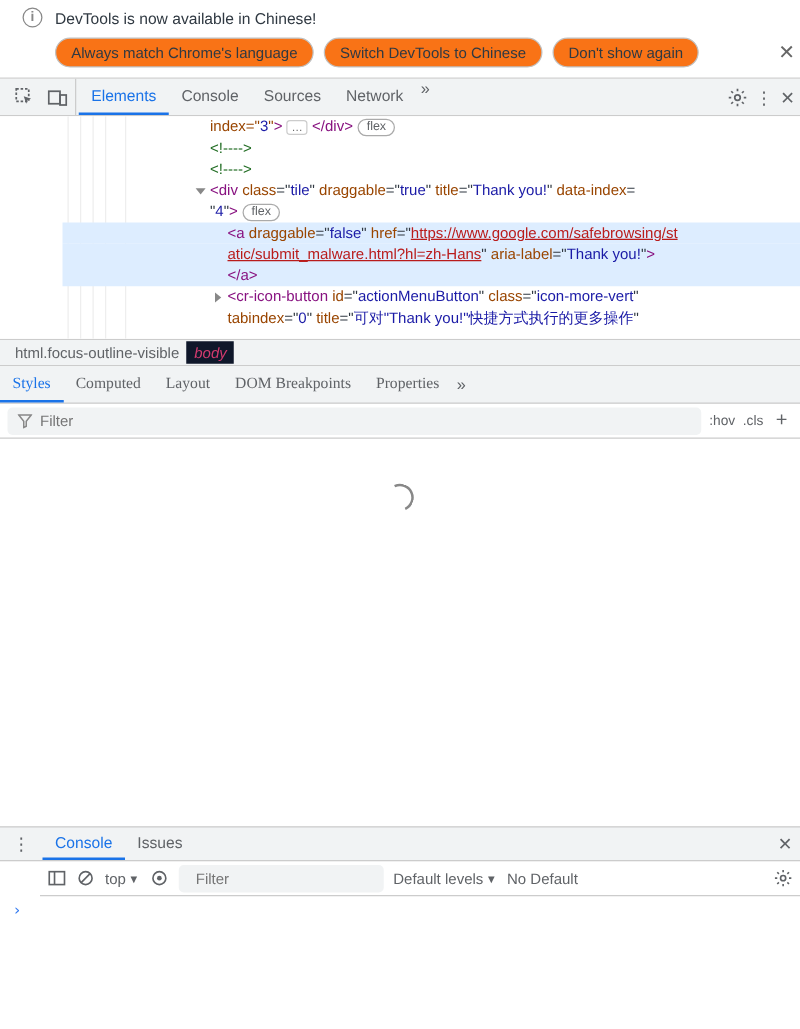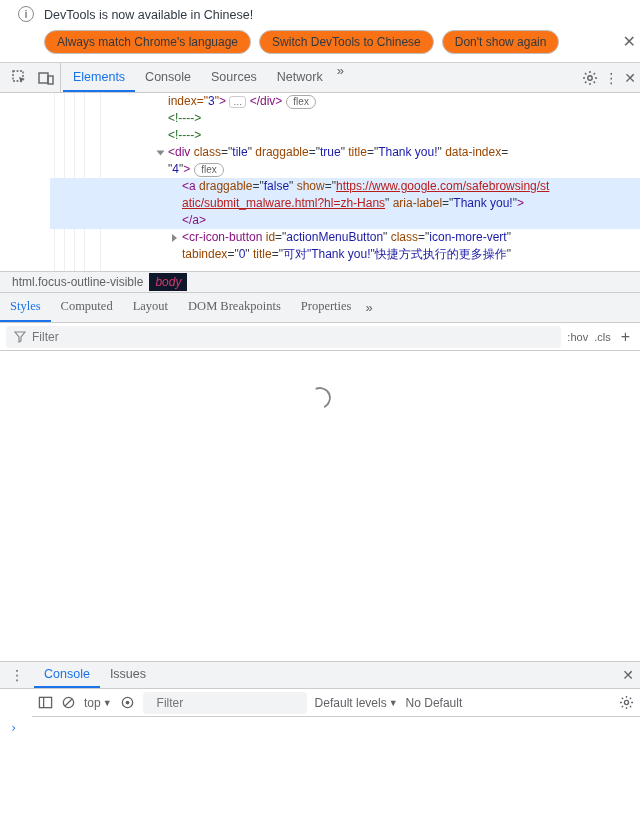--- a/index.html
+++ b/index.html
@@ -127,21 +127,21 @@
       <div style="left:64px"></div>
       <div style="left:74px"></div>
     <div style="left:84px"></div>
       <div style="left:100px"></div>
   </div>
   <div class="dom-line"><span class="attr-name">index="</span><span class="attr-val">3</span><span class="attr-name">"</span><span class="tag-brkt">&gt;</span> <span class="ellipsis-btn">…</span> <span class="tag-brkt">&lt;/</span><span class="tag-name">div</span><span class="tag-brkt">&gt;</span><span class="flex-badge">flex</span></div>
   <div class="dom-line"><span class="comment">&lt;!----&gt;</span></div>
   <div class="dom-line"><span class="comment">&lt;!----&gt;</span></div>
   <div class="dom-line"><span class="twisty open"></span><span class="tag-brkt">&lt;</span><span class="tag-name">div</span> <span class="attr-name">class</span>="<span class="attr-val">tile</span>" <span class="attr-name">draggable</span>="<span class="attr-val">true</span>" <span class="attr-name">title</span>="<span class="attr-val">Thank you!</span>" <span class="attr-name">data-index</span>=</div>
   <div class="dom-line">"<span class="attr-val">4</span>"<span class="tag-brkt">&gt;</span><span class="flex-badge">flex</span></div>
-  <div class="dom-line highlight idt2"><span class="tag-brkt">&lt;</span><span class="tag-name">a</span> <span class="attr-name">draggable</span>="<span class="attr-val">false</span>" <span class="attr-name">show</span>="<span class="attr-link">https://www.google.com/safebrowsing/st</span></div>
+  <div class="dom-line highlight idt2"><span class="tag-brkt">&lt;</span><span class="tag-name">a</span> <span class="attr-name">draggable</span>="<span class="attr-val">false</span>" <span class="attr-name">href</span>="<span class="attr-link">https://www.google.com/safebrowsing/st</span></div>
   <div class="dom-line highlight idt2"><span class="attr-link">atic/submit_malware.html?hl=zh-Hans</span>" <span class="attr-name">aria-label</span>="<span class="attr-val">Thank you!</span>"<span class="tag-brkt">&gt;</span></div>
   <div class="dom-line highlight idt2"><span class="tag-brkt">&lt;/</span><span class="tag-name">a</span><span class="tag-brkt">&gt;</span></div>
   <div class="dom-line idt2"><span class="twisty" style="left:172px"></span><span class="tag-brkt">&lt;</span><span class="tag-name">cr-icon-button</span> <span class="attr-name">id</span>="<span class="attr-val">actionMenuButton</span>" <span class="attr-name">class</span>="<span class="attr-val">icon-more-vert</span>"</div>
   <div class="dom-line idt2"><span class="attr-name">tabindex</span>="<span class="attr-val">0</span>" <span class="attr-name">title</span>="<span class="attr-val">可对"Thank you!"快捷方式执行的更多操作</span>"</div>
 </div>
 
 <div class="breadcrumbs">
   <span class="crumb">html.focus-outline-visible</span>
   <span class="crumb sel">body</span>
 </div>

